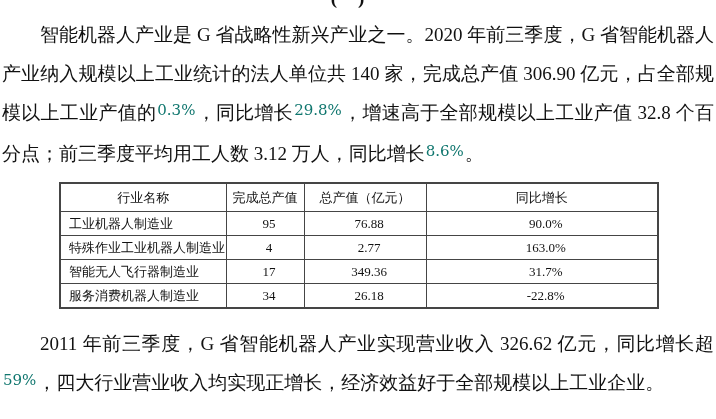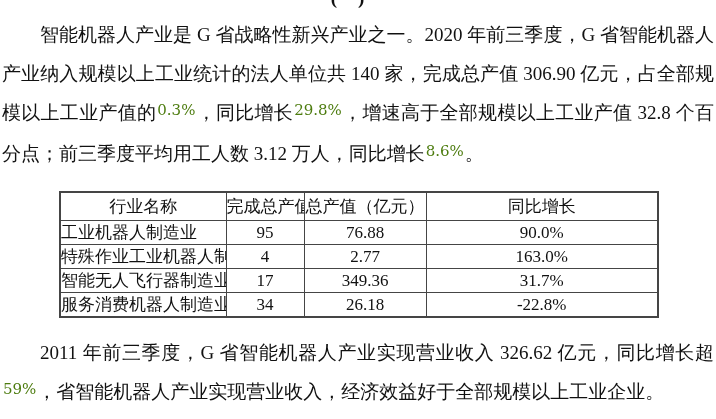--- a/index.html
+++ b/index.html
@@ -31,52 +31,52 @@
     line-height: 39px;
     text-align: justify;
     text-indent: 38px;
   }
   .para-1 { margin-top: 6px; }
   .para-2 { margin-top: 15px; }
   .ann {
     font-family: "DejaVu Serif", serif;
     font-weight: normal;
     font-size: 15px;
-    color: #4d7c0f;
+    color: #0f766e;
     position: relative;
     top: -4px;
     margin: 0 1px;
   }
   .table-title {
     margin-top: 11px;
     font-size: 16px;
     font-weight: bold;
     line-height: 20px;
     text-align: center;
     padding-right: 40px;
   }
   table.data-table {
     margin-left: 57px;
-    margin-top: 16px;
+    margin-top: 7px;
     border-collapse: collapse;
     table-layout: fixed;
     width: 598px;
     border: 2px solid #454545;
-    font-size: 17px;
+    font-size: 13px;
   }
   table.data-table th, table.data-table td {
     border: 1px solid #454545;
     text-align: center;
     padding: 0;
     font-weight: normal;
     white-space: nowrap;
     overflow: hidden;
   }
   table.data-table th { height: 27px; }
-  table.data-table td { height: 23px; }
+  table.data-table td { height: 23px; padding-left: 8px; }
   table.data-table td:first-child {
     text-align: left;
   }
 </style>
 </head>
 <body>
 
 <div class="page">
 
   <div class="section-heading">(一)</div>
@@ -120,15 +120,15 @@
       </tr>
       <tr>
         <td>服务消费机器人制造业</td>
         <td>34</td>
         <td>26.18</td>
         <td>-22.8%</td>
       </tr>
     </tbody>
   </table>
 
-  <p class="body-para para-2"><span>2011 年前三季度，G 省智能机器人产业实现营业收入 326.62 亿元，同比增长超</span><span class="ann">59%</span><span>，省智能机器人产业实现营业收入，经济效益好于全部规模以上工业企业。</span></p>
+  <p class="body-para para-2"><span>2011 年前三季度，G 省智能机器人产业实现营业收入 326.62 亿元，同比增长超</span><span class="ann">59%</span><span>，四大行业营业收入均实现正增长，经济效益好于全部规模以上工业企业。</span></p>
 
 </div>
 
 </body></html>

